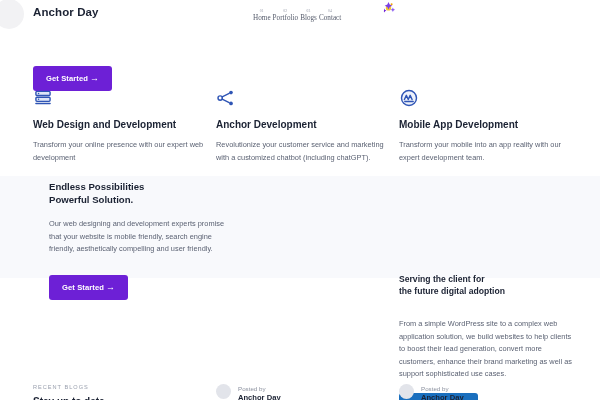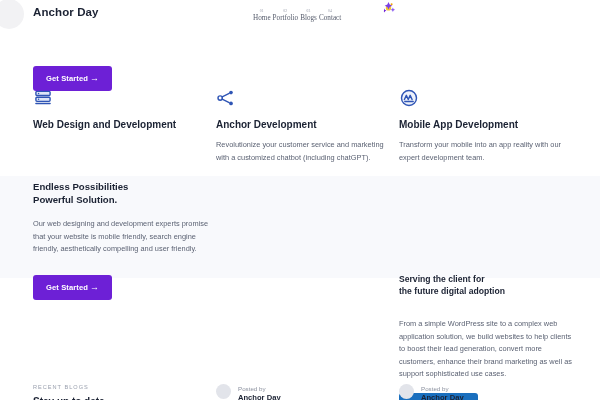--- a/index.html
+++ b/index.html
@@ -73,21 +73,21 @@
   .f-icon { height: 22px; margin-bottom: 9px; }
   .f-title {
     font-size: 10px; font-weight: bold; color: #1b2233;
     margin-bottom: 9px; line-height: 11px;
   }
   .f-desc {
     font-size: 7.4px; color: #5b6273; line-height: 12.5px;
   }
 
   
-  .endless { position: absolute; left: 33px; top: 180px; width: 185px; }
+  .endless { position: absolute; left: 49px; top: 180px; width: 185px; }
   .endless-title {
     font-size: 9.6px; font-weight: bold; color: #1b2233;
     line-height: 13px; margin-bottom: 12px;
   }
   .endless-desc {
     font-size: 7.4px; color: #5b6273; line-height: 12.6px;
     margin-bottom: 19px;
   }
 
   
@@ -180,20 +180,21 @@
       <div class="f-icon">
         <svg width="20" height="20" viewBox="0 0 24 24" fill="none" stroke="#2f55b5" stroke-width="1.7">
           <rect x="3.5" y="4" width="17" height="5" rx="1.2" fill="#dfe6f7"></rect>
           <rect x="3.5" y="11" width="17" height="5" rx="1.2" fill="#dfe6f7"></rect>
           <path d="M3.5 18.5h17" stroke-linecap="round"></path>
           <circle cx="6.7" cy="6.5" r="0.9" fill="#2f55b5" stroke="none"></circle>
           <circle cx="6.7" cy="13.5" r="0.9" fill="#2f55b5" stroke="none"></circle>
         </svg>
       </div>
       <div class="f-title">Web Design and Development</div>
+      <div class="f-desc">Transform your online presence with our expert web development</div>
     </div>
 
     <div class="feature f2">
       <div class="f-icon">
         <svg width="20" height="20" viewBox="0 0 24 24" fill="none" stroke="#2f55b5" stroke-width="1.7">
           <circle cx="5" cy="12" r="2.6" fill="#ffffff"></circle>
           <circle cx="18" cy="5.5" r="2.2" fill="#2f55b5" stroke="none"></circle>
           <circle cx="18" cy="18.5" r="2.2" fill="#2f55b5" stroke="none"></circle>
           <path d="M7.4 10.7L15.8 6.4M7.4 13.3l8.4 4.3" stroke-linecap="round"></path>
         </svg>

